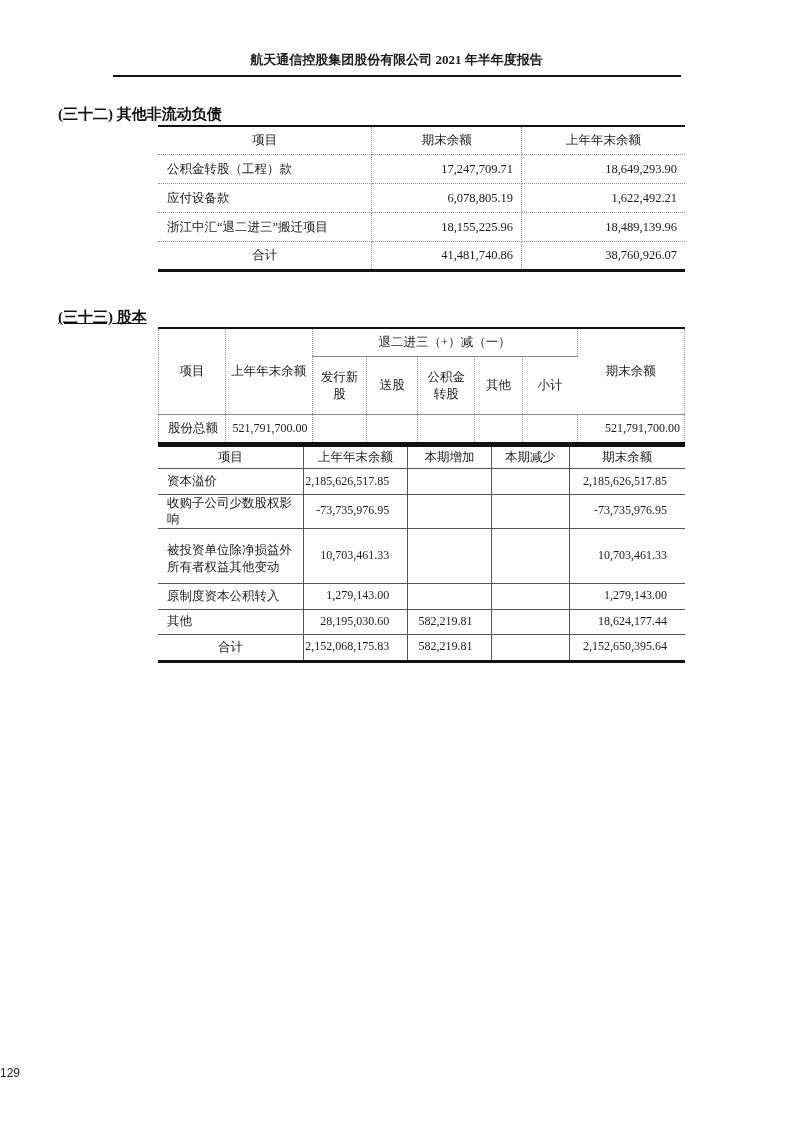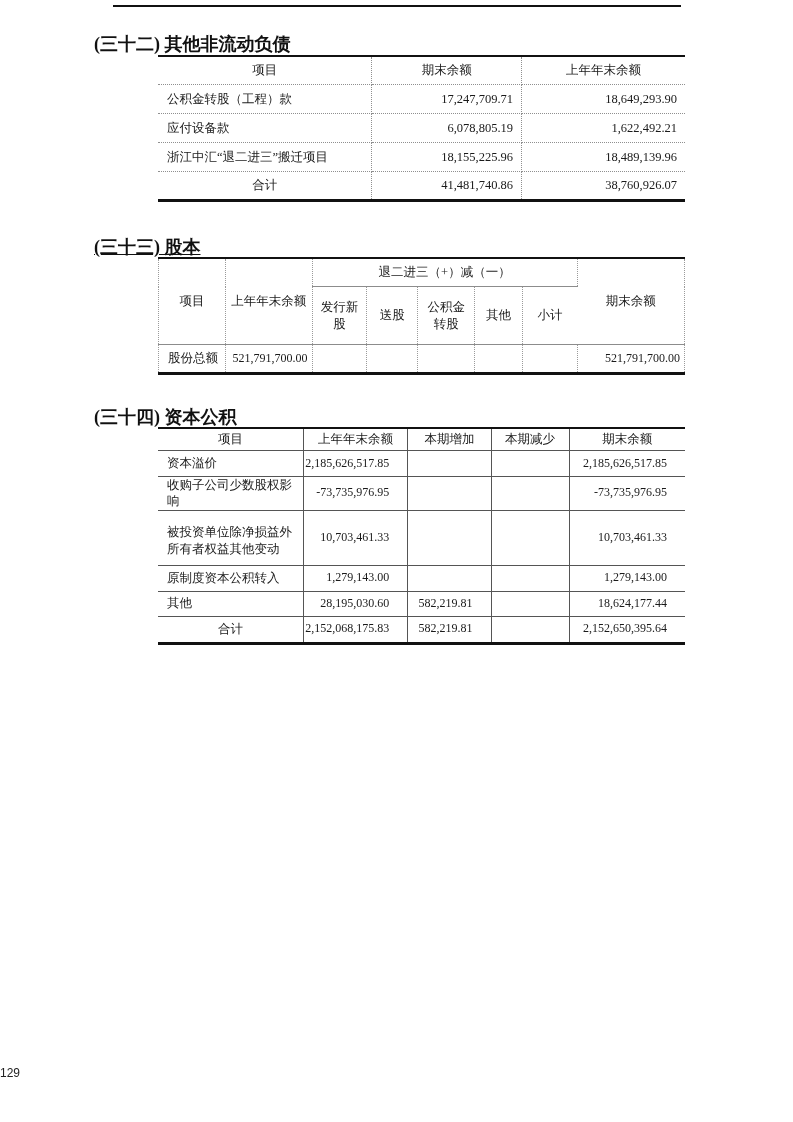--- a/index.html
+++ b/index.html
@@ -25,22 +25,22 @@
     color: #1a1a1a;
   }
   .doc-header-rule {
     margin-top: 5px;
     margin-left: 113px;
     width: 568px;
     height: 0;
     border-top: 2px solid #111;
   }
   .section-title {
-    margin-left: 94px;
-    font-size: 18px;
+    margin-left: 58px;
+    font-size: 15px;
     font-weight: bold;
     line-height: 20px;
     color: #111;
   }
   .st-1 { margin-top: 27px; }
   .st-2 { margin-top: 35px; text-decoration: underline; }
   .st-3 { margin-top: 32px; }
 
   table {
     border-collapse: collapse;
@@ -114,20 +114,21 @@
     font-family: "Liberation Sans", "DejaVu Sans", sans-serif;
     font-size: 12px;
     color: #222;
   }
 </style>
 </head>
 <body>
 
 <div class="page">
 
+  <div class="doc-header">航天通信控股集团股份有限公司 2021 年半年度报告</div>
   <div class="doc-header-rule"></div>
 
   <div class="section-title st-1">(三十二) 其他非流动负债</div>
   <table class="t1">
     <colgroup>
         <col style="width:40.6%">
         <col style="width:28.4%">
         <col style="width:31.0%">
       </colgroup>
     <tbody>
@@ -191,21 +192,20 @@
         <td class="num"></td>
         <td class="num"></td>
         <td class="num"></td>
         <td class="num"></td>
         <td class="num"></td>
         <td class="num">521,791,700.00</td>
       </tr>
     </tbody>
   </table>
 
-  <div class="section-title st-3">(三十四) 资本公积</div>
   <table class="t3">
     <colgroup>
       <col style="width:27.6%">
         <col style="width:19.8%">
         <col style="width:15.8%">
       <col style="width:14.8%">
         <col style="width:22.0%">
     </colgroup>
     <tbody>
       <tr class="hdr">

